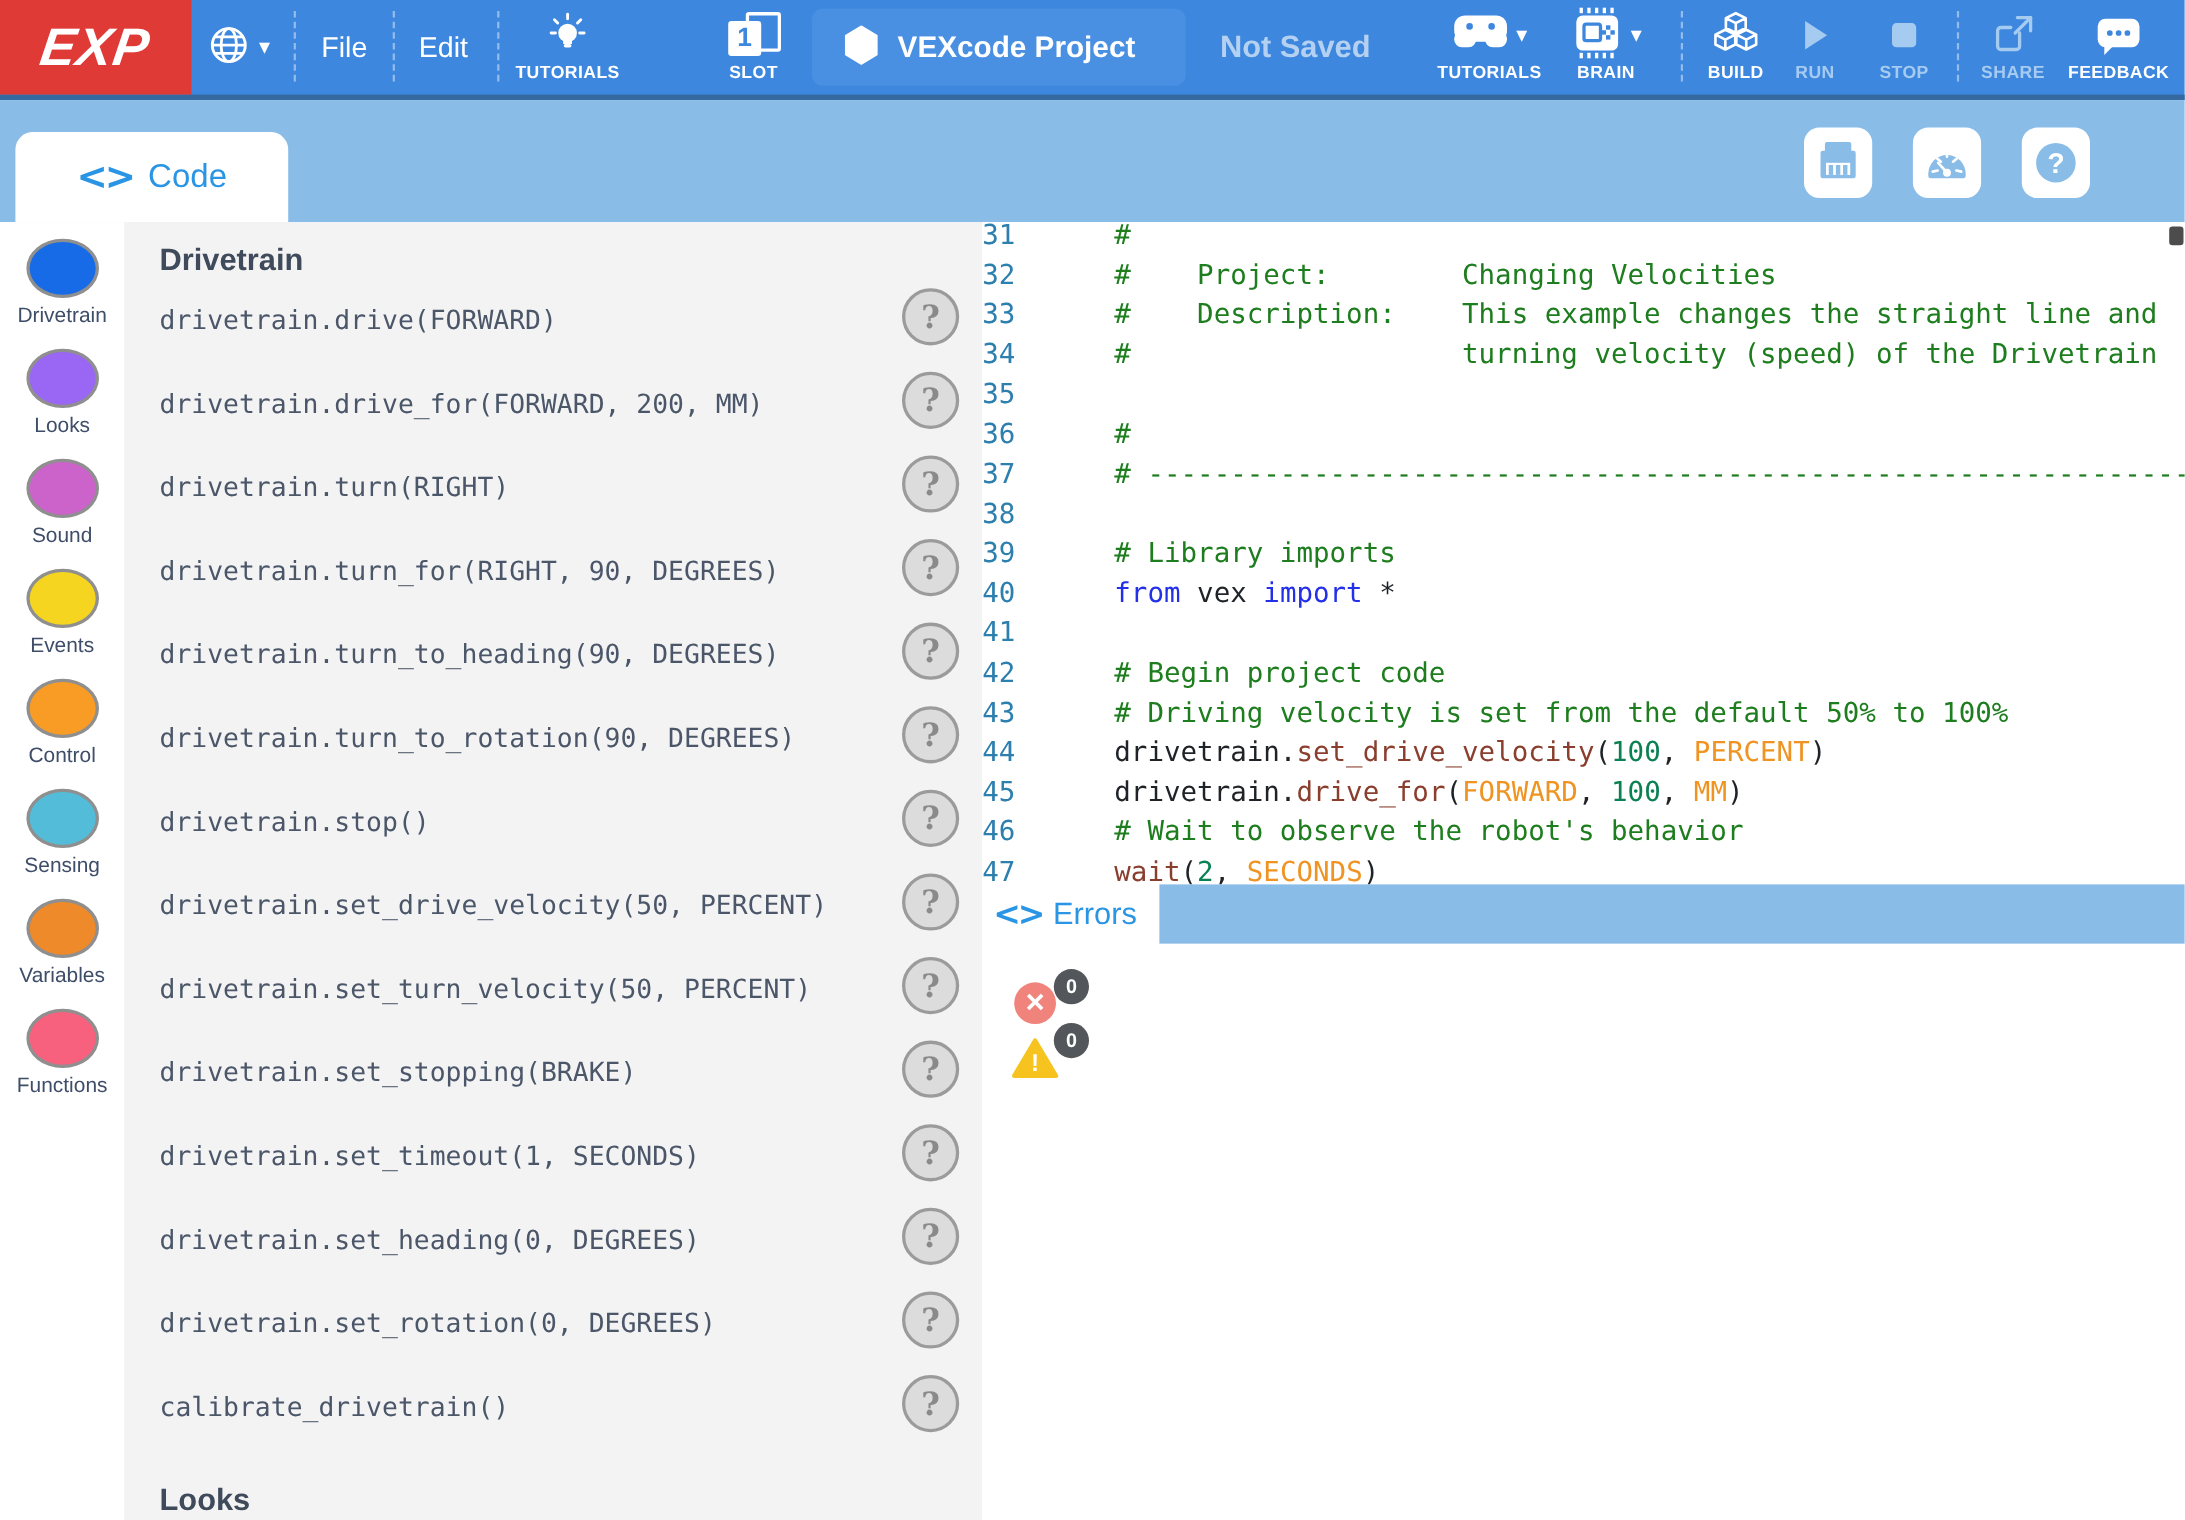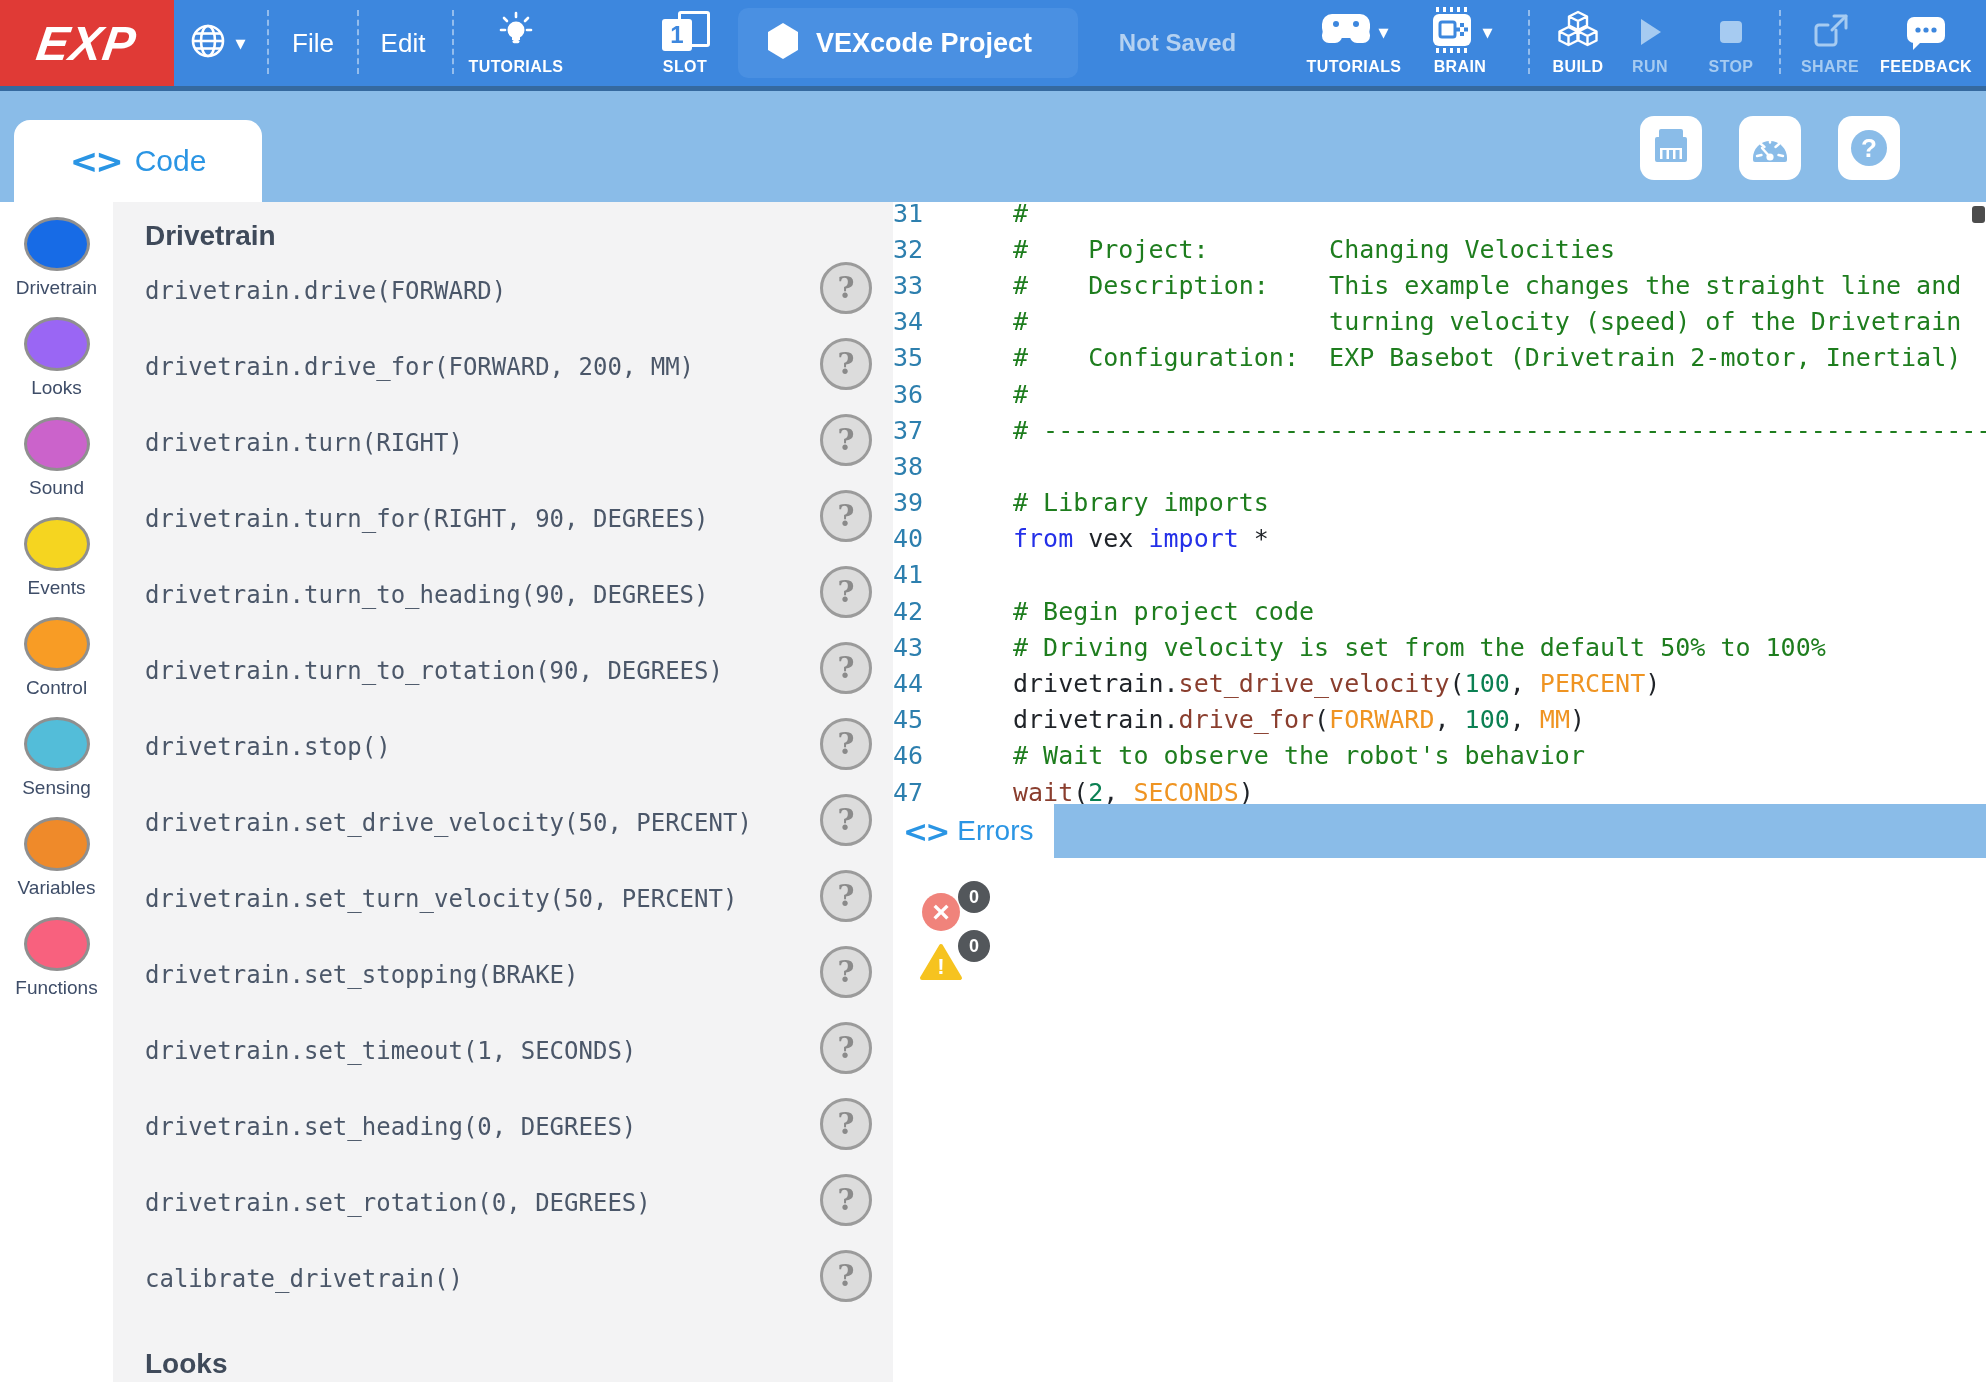--- a/index.html
+++ b/index.html
@@ -16,21 +16,21 @@
   .caret{font-size:13px;color:#fff;font-family:"DejaVu Sans",sans-serif;}
   .tb-stack{position:absolute;top:0;height:86px;display:flex;flex-direction:column;align-items:center;justify-content:center;gap:4px;color:#fff;cursor:pointer;}
   .tb-stack .iconrow{display:flex;align-items:center;gap:7px;height:44px;}
   .tb-stack .lbl{font-size:16px;font-weight:700;letter-spacing:.4px;white-space:nowrap;}
   .tb-stack.disabled{color:#a6cbf1;}
   .slot-ic{position:relative;width:46px;height:42px;}
   .slot-back{position:absolute;left:16px;top:0;width:26px;height:30px;border:3px solid #fff;border-radius:3px;}
   .slot-front{position:absolute;left:0;top:8px;width:30px;height:32px;background:#fff;border-radius:3px;color:#3d87de;font-weight:800;font-size:24px;display:flex;align-items:center;justify-content:center;}
   .chip{position:absolute;left:738px;top:8px;width:340px;height:70px;background:#4a90e2;border-radius:10px;display:flex;align-items:center;padding-left:30px;gap:18px;box-sizing:border-box;cursor:pointer;}
   .chip .title{color:#fff;font-size:27px;font-weight:600;white-space:nowrap;}
-  .not-saved{position:absolute;left:1095px;top:0;width:165px;height:86px;display:flex;align-items:center;justify-content:center;color:#b4d1f1;font-size:24px;font-weight:600;}
+  .not-saved{position:absolute;left:1095px;top:0;width:165px;height:86px;display:flex;align-items:center;justify-content:center;color:#b4d1f1;font-size:28px;font-weight:600;}
 
   
   .subbar{position:absolute;left:0;top:91px;width:1986px;height:111px;background:#8abce8;}
   .code-tab{position:absolute;left:14px;top:29px;width:248px;height:82px;background:#fff;border-radius:16px 16px 0 0;display:flex;align-items:center;justify-content:center;gap:14px;cursor:pointer;}
   .angle-icon{color:#2a95e4;font-weight:900;font-size:34px;letter-spacing:-3px;font-family:"DejaVu Sans",sans-serif;}
   .tab-lbl{color:#2a95e4;font-size:30px;font-weight:500;}
   .sub-btn{position:absolute;top:25px;width:62px;height:64px;background:#fff;border-radius:14px;display:flex;align-items:center;justify-content:center;cursor:pointer;}
   .q-circle{width:36px;height:36px;border-radius:50%;background:#8abce8;color:#fff;font-weight:800;font-size:26px;display:flex;align-items:center;justify-content:center;}
 
   
@@ -399,21 +399,21 @@
       </div>
     <div class="panel-title" style="top:1146px">Looks</div>
   </div>
 
   <div class="editor">
     <div class="code-lines">
         <div class="code-line"><span class="ln">31</span><span class="ct"><span class="t-c">#</span></span></div>
         <div class="code-line"><span class="ln">32</span><span class="ct"><span class="t-c">#    Project:        Changing Velocities</span></span></div>
         <div class="code-line"><span class="ln">33</span><span class="ct"><span class="t-c">#    Description:    This example changes the straight line and</span></span></div>
         <div class="code-line"><span class="ln">34</span><span class="ct"><span class="t-c">#                    turning velocity (speed) of the Drivetrain</span></span></div>
-        <div class="code-line"><span class="ln">35</span><span class="ct"><span class="t-c">#    Configuration:  EXP Basebot (Drivetrain 2-motor, Inertial)</span></span></div>
+        <div class="code-line"><span class="ln">35</span></div>
         <div class="code-line"><span class="ln">36</span><span class="ct"><span class="t-c">#</span></span></div>
         <div class="code-line"><span class="ln">37</span><span class="ct"><span class="t-c"># ----------------------------------------------------------------------</span></span></div>
         <div class="code-line"><span class="ln">38</span><span class="ct"></span></div>
         <div class="code-line"><span class="ln">39</span><span class="ct"><span class="t-c"># Library imports</span></span></div>
         <div class="code-line"><span class="ln">40</span><span class="ct"><span class="t-k">from</span><span class="t-p"> vex </span><span class="t-k">import</span><span class="t-p"> *</span></span></div>
         <div class="code-line"><span class="ln">41</span><span class="ct"></span></div>
         <div class="code-line"><span class="ln">42</span><span class="ct"><span class="t-c"># Begin project code</span></span></div>
         <div class="code-line"><span class="ln">43</span><span class="ct"><span class="t-c"># Driving velocity is set from the default 50% to 100%</span></span></div>
         <div class="code-line"><span class="ln">44</span><span class="ct"><span class="t-p">drivetrain.</span><span class="t-f">set_drive_velocity</span><span class="t-p">(</span><span class="t-n">100</span><span class="t-p">, </span><span class="t-o">PERCENT</span><span class="t-p">)</span></span></div>
         <div class="code-line"><span class="ln">45</span><span class="ct"><span class="t-p">drivetrain.</span><span class="t-f">drive_for</span><span class="t-p">(</span><span class="t-o">FORWARD</span><span class="t-p">, </span><span class="t-n">100</span><span class="t-p">, </span><span class="t-o">MM</span><span class="t-p">)</span></span></div>

